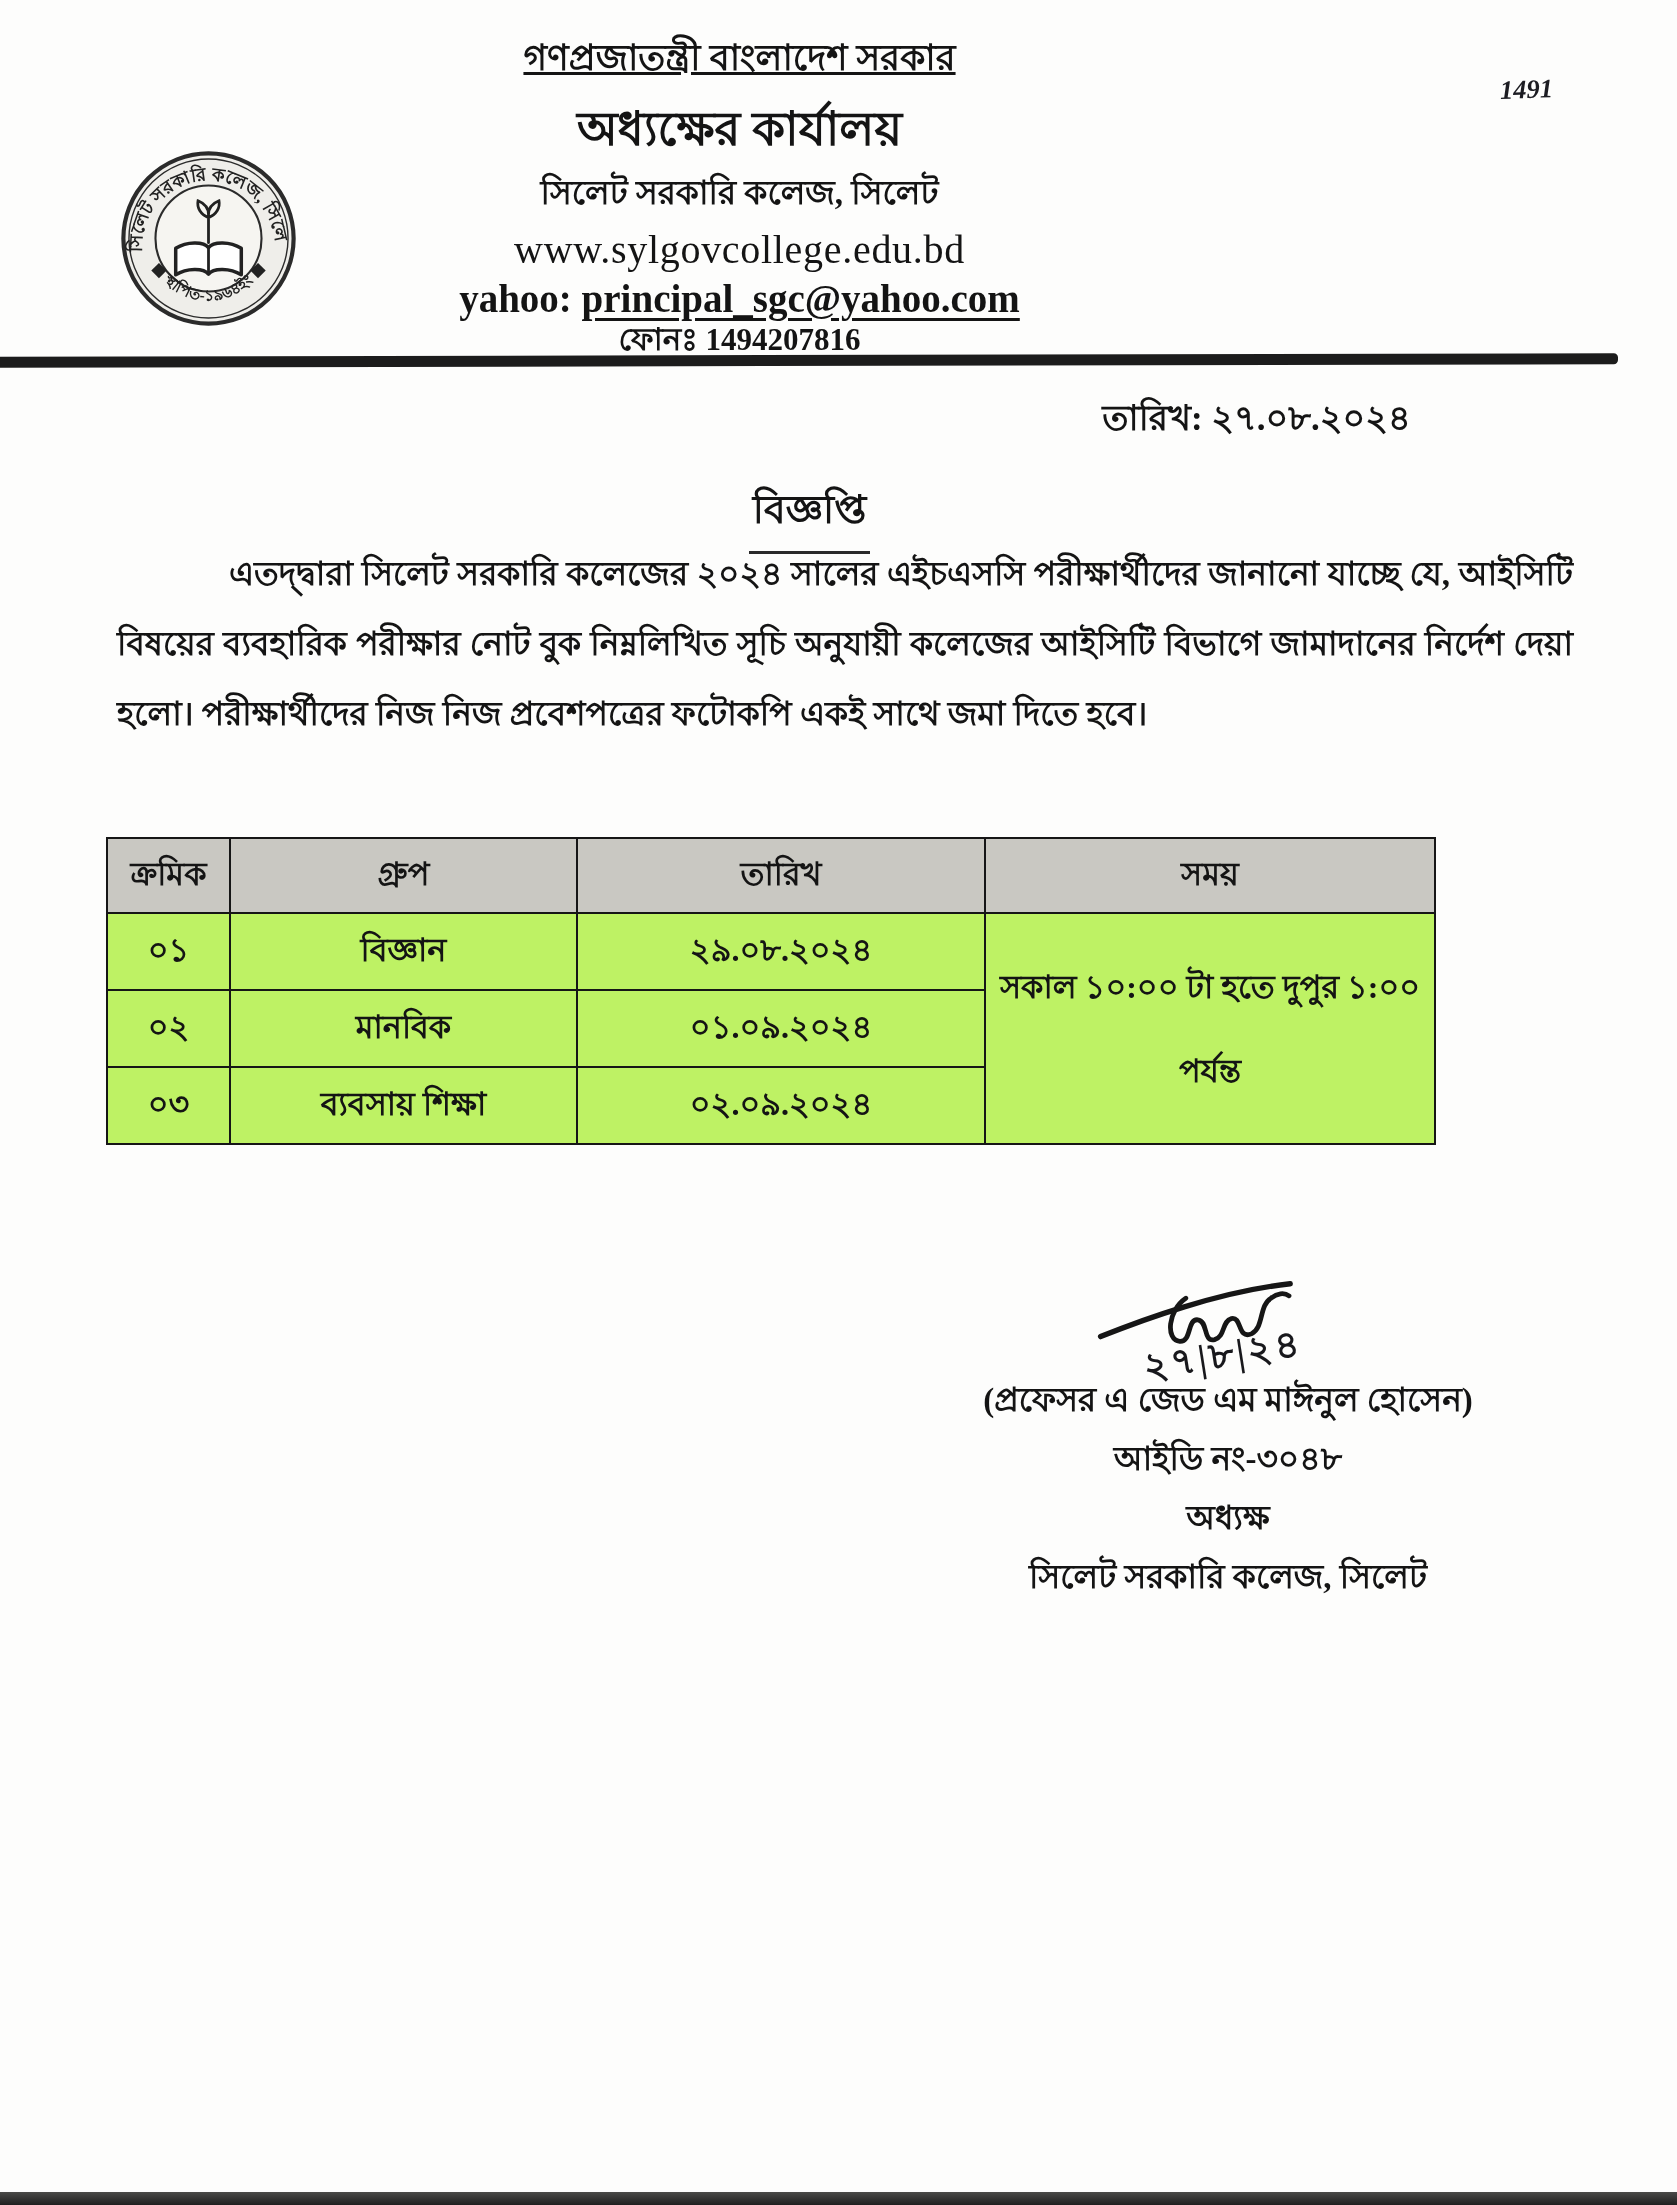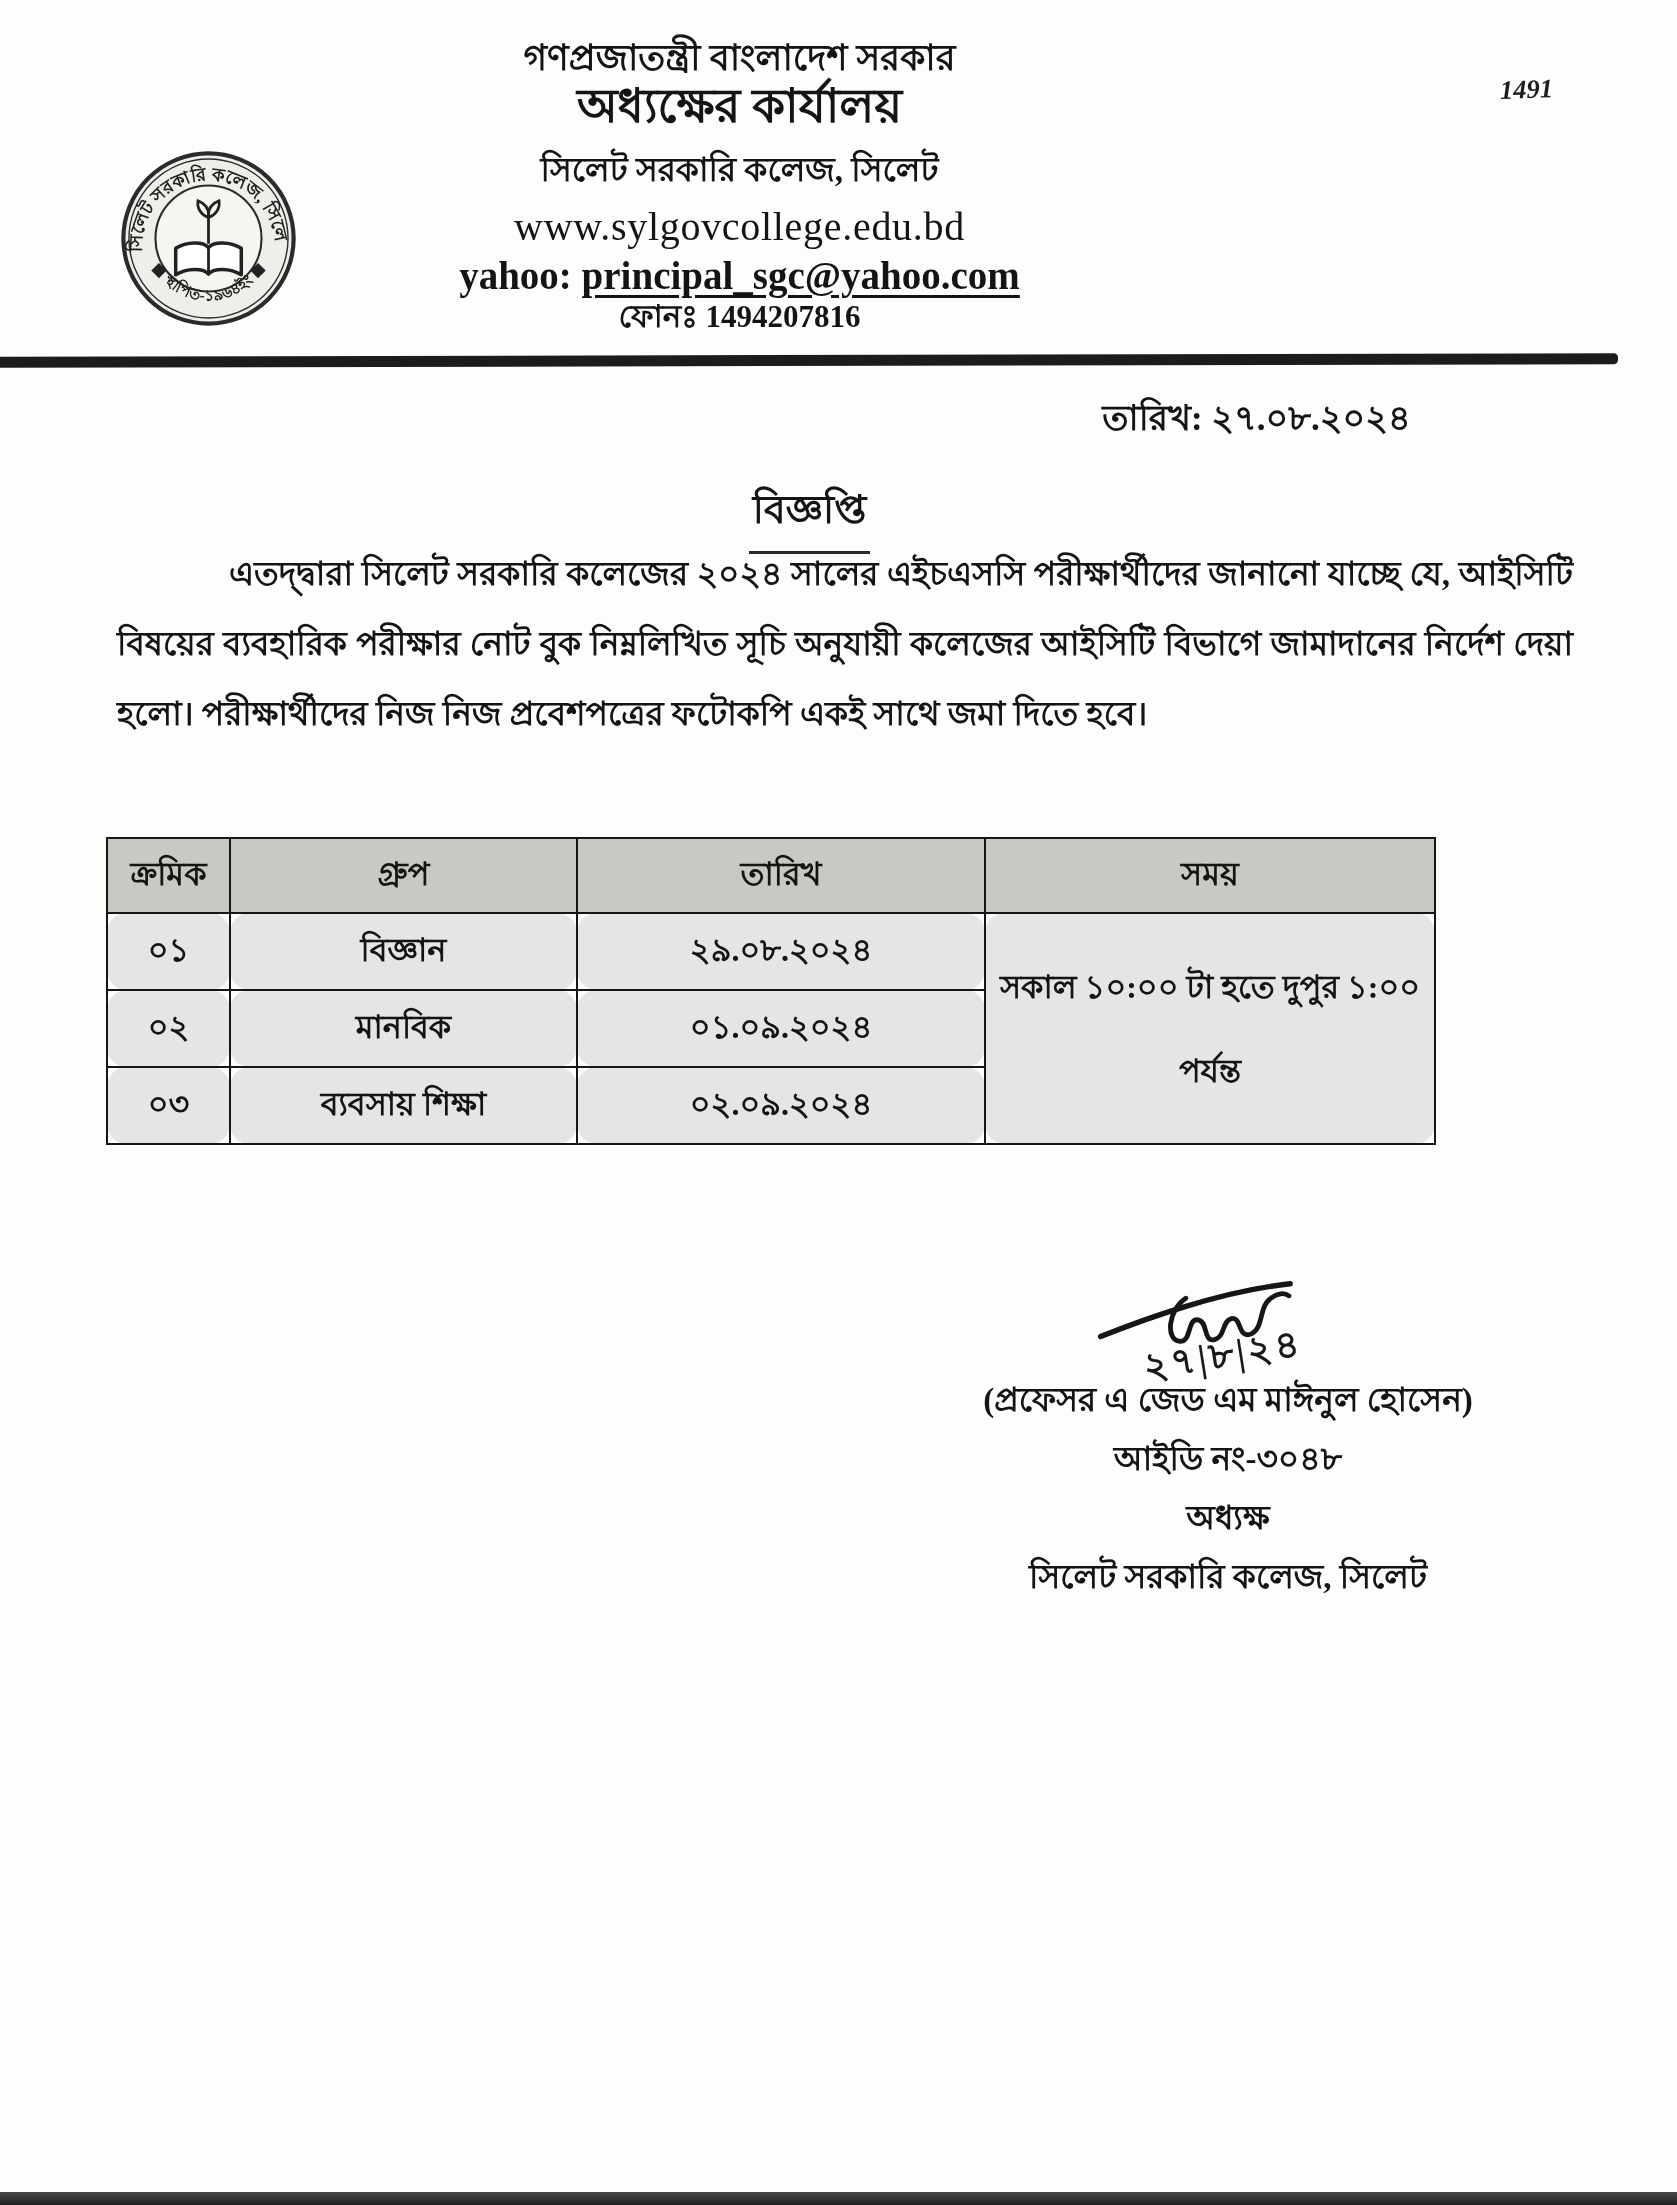--- a/index.html
+++ b/index.html
@@ -19,21 +19,21 @@
     font-style:italic;font-weight:700;font-size:26.5px;
     transform:rotate(-2deg);color:#1c1c22;
   }
   
   .seal{position:absolute;top:145px;left:117px;width:183px;height:187px;}
   
   .letterhead{
     position:absolute;top:38px;left:0;width:1479px;
     text-align:center;line-height:1.12;
   }
-  .lh-govt{font-size:36px;font-weight:700;margin-bottom:2px;}
+  .lh-govt{font-size:36px;font-weight:700;margin-bottom:25px;text-decoration:underline;}
   .lh-office{font-size:47px;font-weight:700;margin-bottom:19.5px;}
   .lh-college{font-size:33px;font-weight:700;margin-bottom:15.4px;}
   .lh-web{font-size:40px;font-weight:400;letter-spacing:0.7px;margin-bottom:4.2px;}
   .lh-email{font-size:39px;font-weight:700;margin-bottom:2.8px;}
   .lh-email .addr{text-decoration:underline;text-decoration-thickness:2.8px;text-underline-offset:5.6px;}
   .lh-phone{font-size:31px;font-weight:700;}
   
   .divider-bar{
     position:absolute;top:355px;left:0;width:1618px;height:10.5px;
     background:#1c1c1c;border-radius:0 4.2px 4.2px 0;
@@ -58,21 +58,21 @@
     position:absolute;top:837px;left:106px;
     border-collapse:collapse;table-layout:fixed;
     font-size:32px;font-weight:600;
     border:2.8px solid #161616;
   }
   .schedule th,.schedule td{
     border:2.1px solid #161616;text-align:center;vertical-align:middle;
     padding:0 5.6px;
   }
   .schedule thead th{background:#c9c8c2;height:73px;font-weight:700;margin-top:46px;}
-  .schedule tbody td{height:75px;background:#e5e5e5;border-radius:20px;}
+  .schedule tbody td{height:75px;background:#bef264;}
   .col-serial{width:123px;}
   .col-group{width:347px;}
   .col-date{width:408px;}
   .col-time{width:450px;}
   .time-cell div{line-height:84px;}
   
   .sign-scrawl{position:absolute;top:1267px;left:1083px;width:244px;height:108px;}
   .sign-date{
     position:absolute;top:1325px;left:1143px;
     font-size:38px;font-weight:700;

